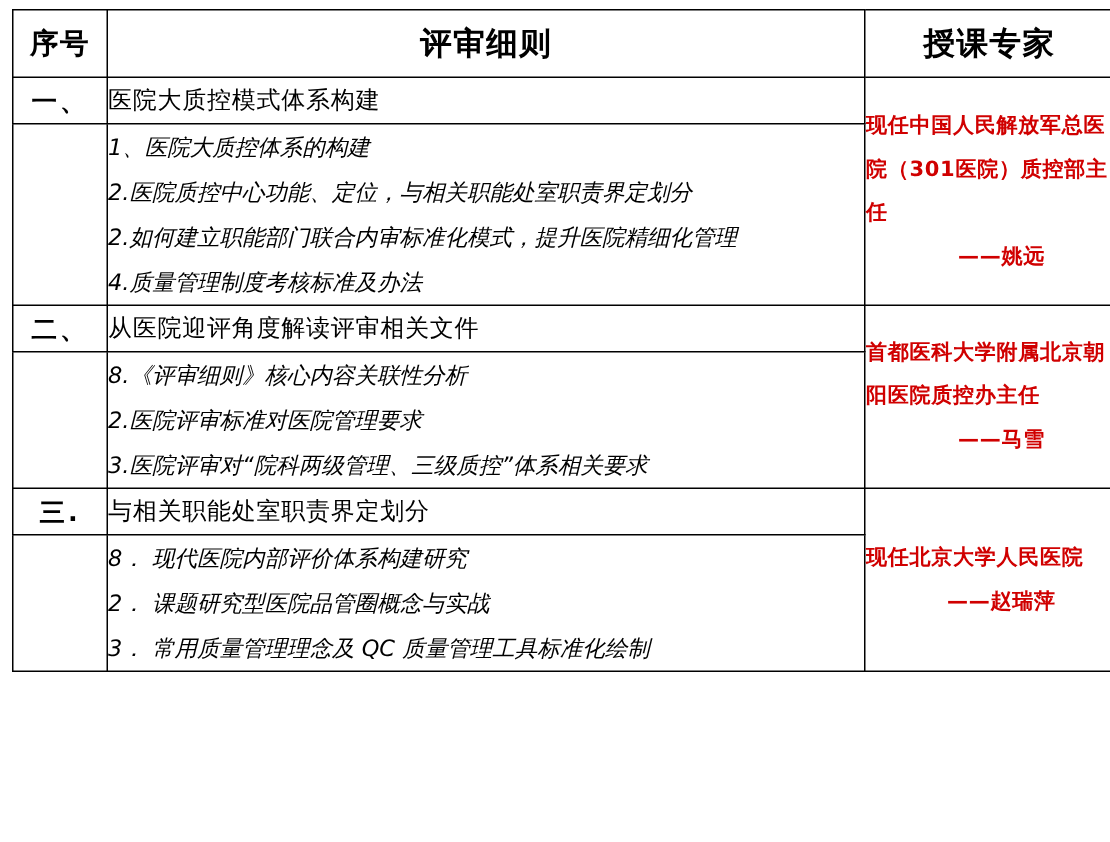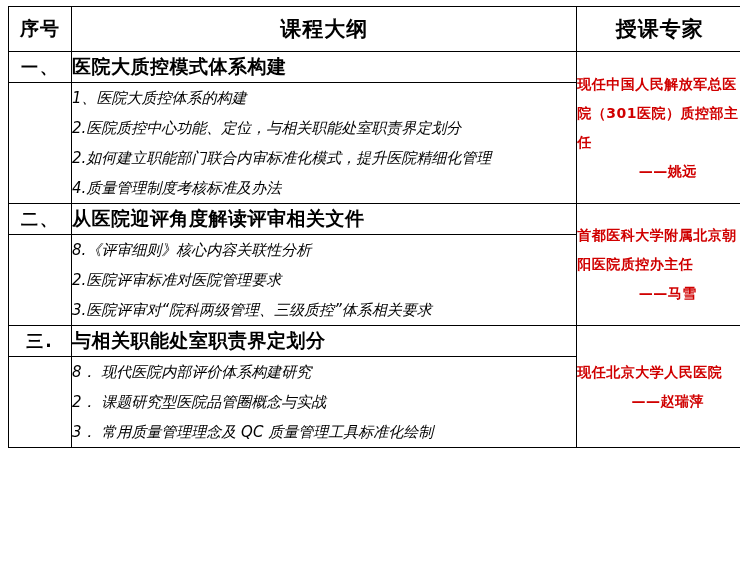--- a/index.html
+++ b/index.html
@@ -49,22 +49,22 @@
   
   .idx {
     text-align: center;
     font-size: 17px;
     font-weight: bold;
     letter-spacing: 2px;
   }
 
   
   .sec-title {
-    font-weight: bold;
-    font-size: 19px;
+    font-weight: normal;
+    font-size: 16px;
     padding: 7px 0 7px 24px;
     height: 30px;
     letter-spacing: 0.5px;
   }
 
   
   .items {
     padding: 9px 10px 11px 34px;
     font-size: 15px;
     line-height: 30px;
@@ -98,21 +98,21 @@
   <table class="course-table">
     <colgroup>
       <col class="c-no">
       <col class="c-body">
       <col class="c-exp">
     </colgroup>
     <tbody>
 
       <tr>
         <td class="hdr hdr-no">序号</td>
-        <td class="hdr">课程大纲</td>
+        <td class="hdr">评审细则</td>
         <td class="hdr">授课专家</td>
       </tr>
 
       <tr>
         <td class="idx">一、</td>
         <td class="sec-title">医院大质控模式体系构建</td>
         <td class="expert" rowspan="2">
           <span>现任中国人民解放军总医院（301医院）质控部主任</span>
           <span class="name">——姚远</span>
         </td>

